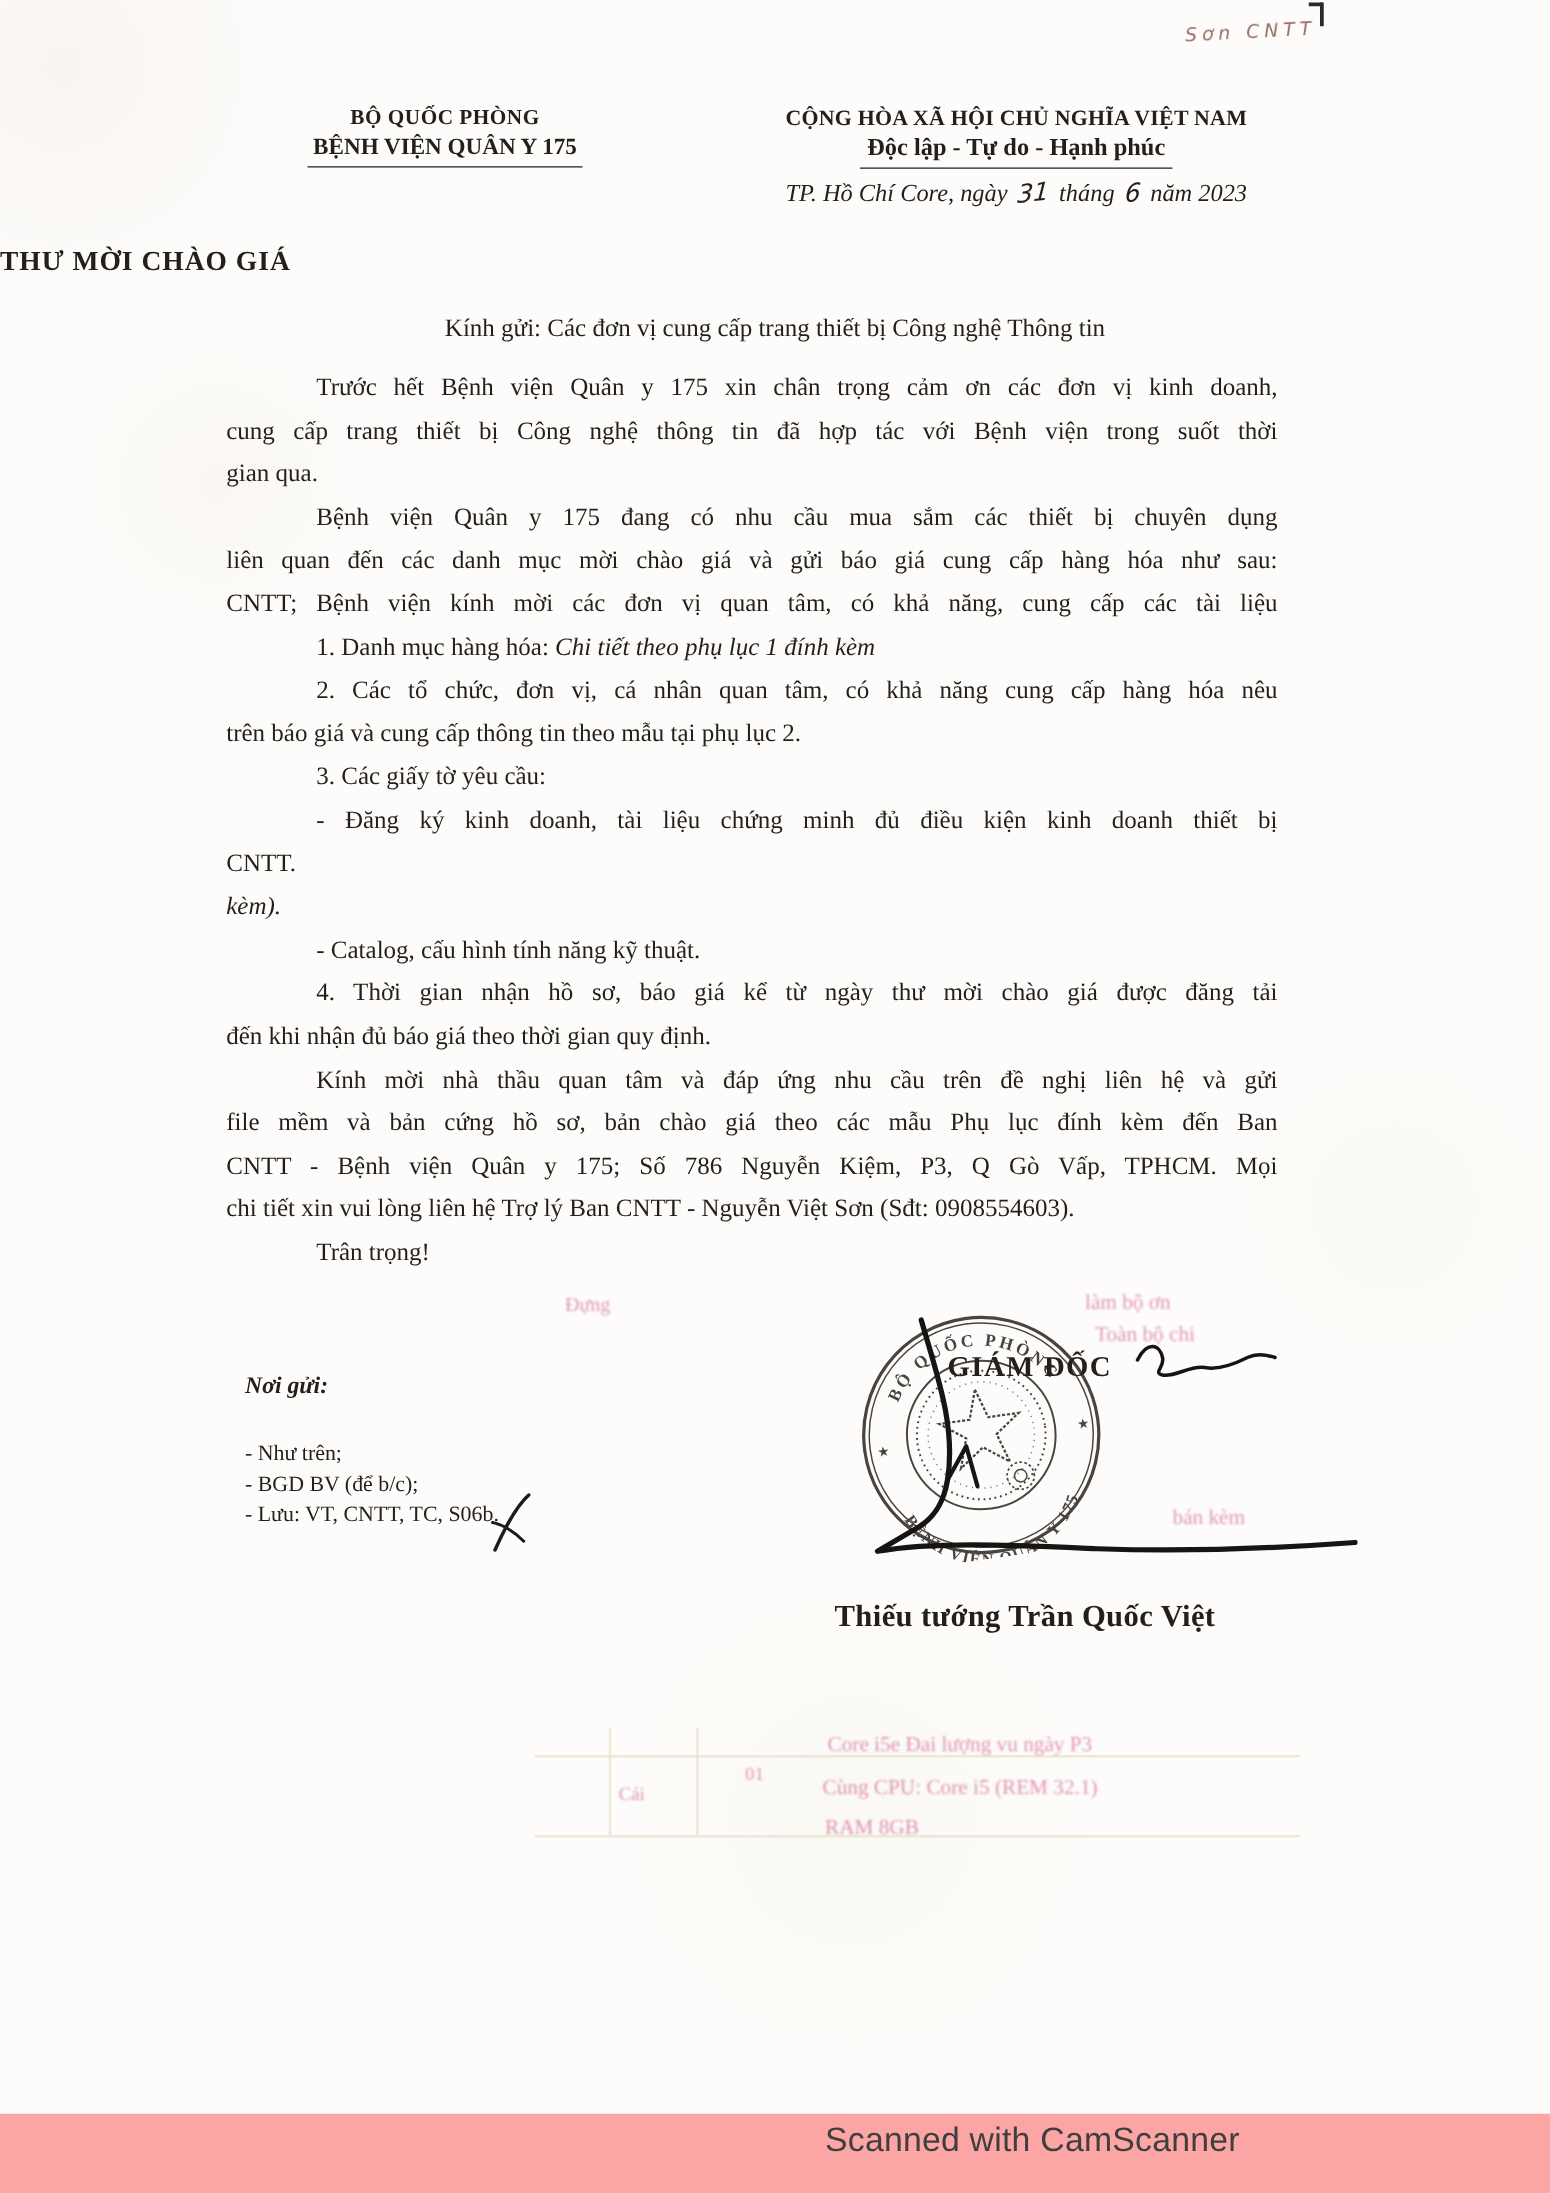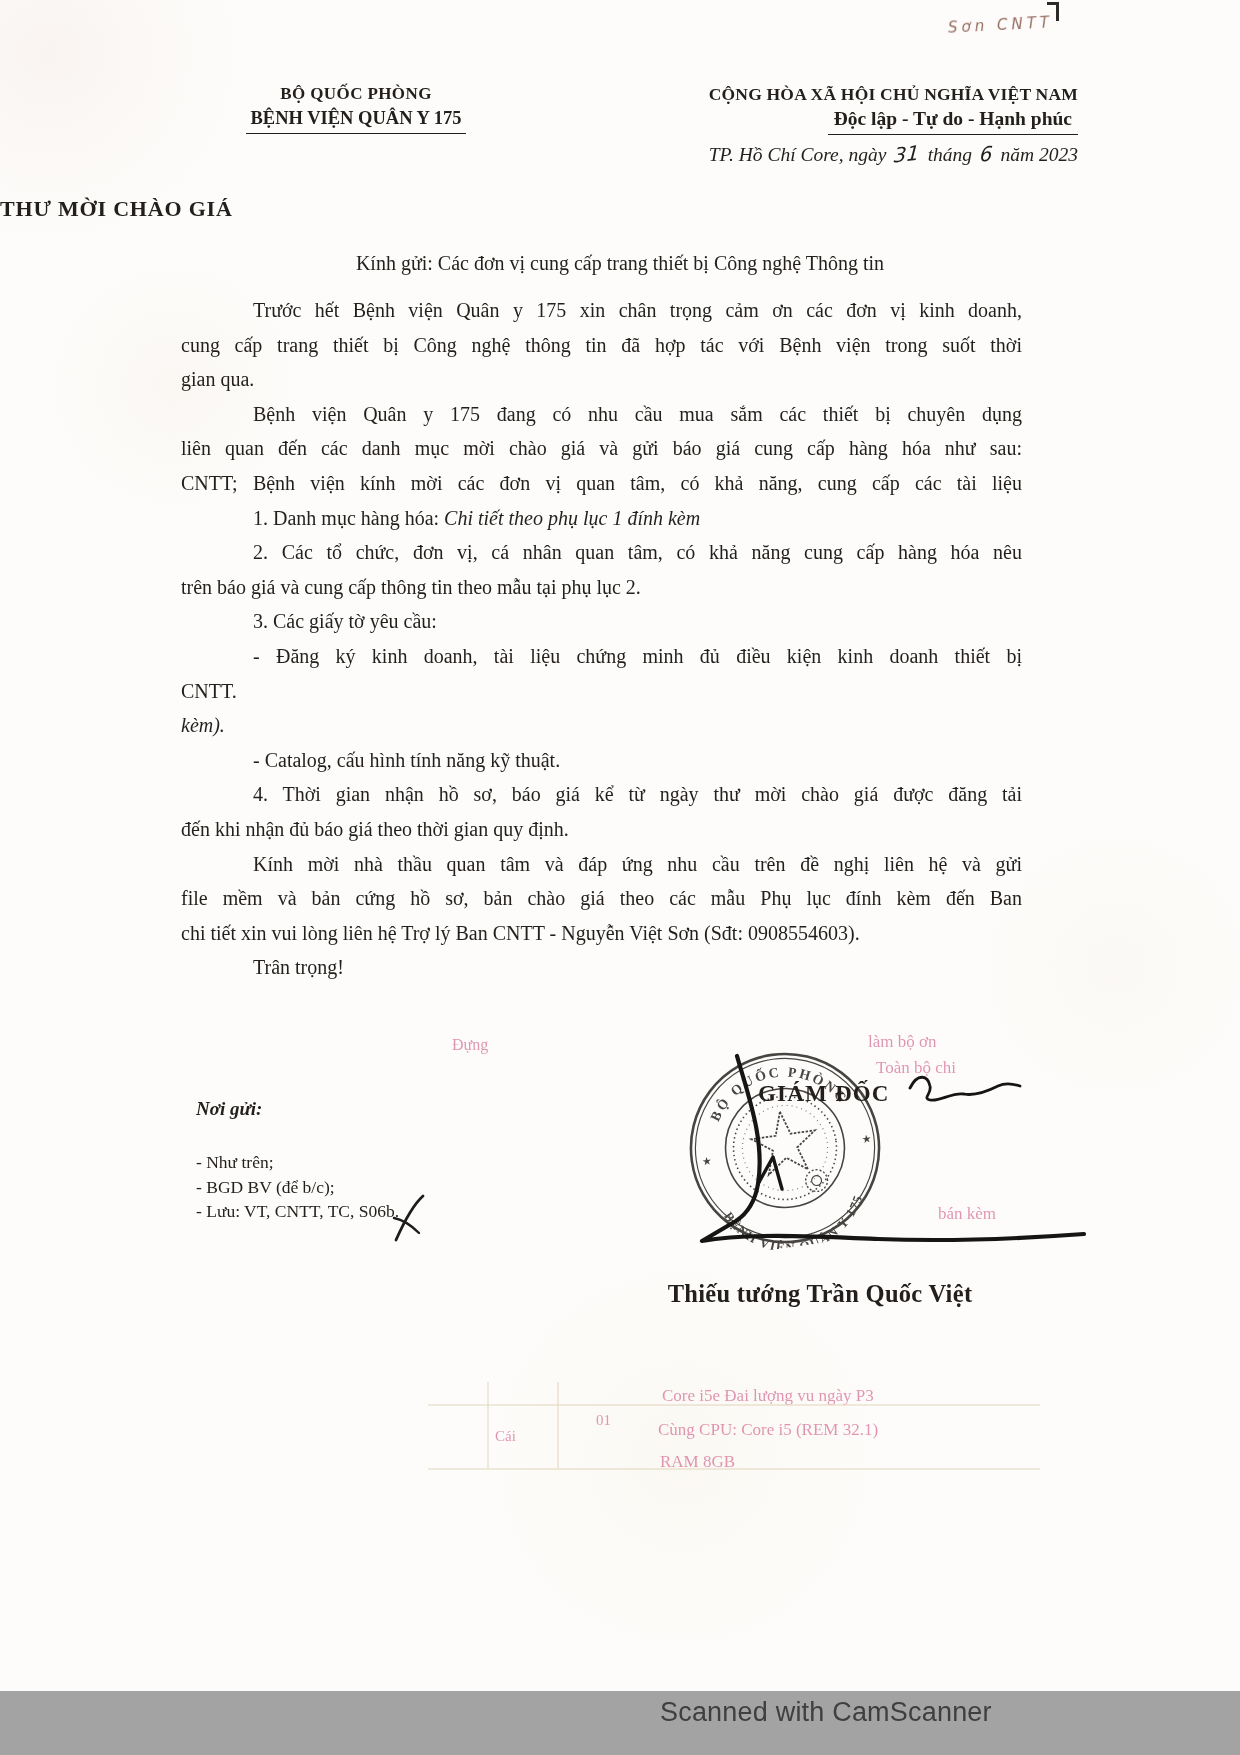--- a/index.html
+++ b/index.html
@@ -24,21 +24,21 @@
     position:absolute;left:948px;top:16px;
     font-family:"DejaVu Sans",sans-serif;font-style:italic;font-size:15px;
     letter-spacing:4px;color:#7d4a3c;opacity:.8;transform:rotate(-3deg);
     filter:blur(.3px);white-space:nowrap;
   }
   
   .hdr-left{position:absolute;left:228px;top:84px;width:256px;text-align:center;}
   .hl1{font-size:17px;font-weight:bold;letter-spacing:.4px;}
   .hl2{font-size:18.5px;font-weight:bold;margin-top:4px;}
   .hl2 .u{display:inline-block;border-bottom:1.8px solid #221f1c;padding:0 4px 4px;}
-  .hdr-right{position:absolute;left:548px;top:84px;width:530px;text-align:right;}
+  .hdr-right{position:absolute;left:548px;top:84px;width:530px;text-align:center;}
   .hr1{font-size:17.5px;font-weight:bold;letter-spacing:.2px;}
   .hr2{font-size:19.5px;font-weight:bold;margin-top:3px;}
   .hr2 .u{display:inline-block;border-bottom:1.8px solid #221f1c;padding:0 6px 4px;}
   .hr3{font-size:19.5px;font-style:italic;margin-top:7px;white-space:nowrap;}
   .handnum{
     display:inline-block;font-family:"DejaVu Sans",sans-serif;font-size:20px;
     font-style:italic;transform:rotate(-6deg) skewX(-10deg);margin:0 3px;
   }
   .title{
     position:absolute;left:0;top:196px;width:1240px;
@@ -68,21 +68,21 @@
   .stamp-wrap{position:absolute;left:686px;top:1049px;width:198px;height:198px;
     transform:rotate(-8deg);opacity:.9;z-index:4;}
   .sig-wrap{position:absolute;left:598px;top:1036px;width:502px;height:215px;z-index:5;}
   .mark-wrap{position:absolute;left:392px;top:1192px;width:34px;height:52px;z-index:5;}
   
   .bleed{position:absolute;color:#be185d;opacity:.45;filter:blur(.7px);
     font-size:17px;white-space:nowrap;z-index:1;}
   .bleed-line{position:absolute;background:#e4d8c0;opacity:.55;z-index:1;}
   
   .scan-footer{
-    position:absolute;left:0;top:1691px;width:1240px;height:64px;background:#a3a3a3;
+    position:absolute;left:0;top:1691px;width:1240px;height:64px;background:#fca5a5;
   }
   .scan-footer span{
     position:absolute;left:660px;top:6px;
     font-family:"Liberation Sans",sans-serif;font-size:27px;color:#3f3f3f;letter-spacing:.2px;
   }
 </style>
 </head>
 <body>
 
 <div class="paper-noise"></div>
@@ -127,20 +127,21 @@
   <div class="ln endl"><span>trên báo giá và cung cấp thông tin theo mẫu tại phụ lục 2.</span></div>
   <div class="ln ind endl"><span>3. Các giấy tờ yêu cầu:</span></div>
   <div class="ln ind"><span>- Đăng ký kinh doanh, tài liệu chứng minh đủ điều kiện kinh doanh thiết bị</span></div>
   <div class="ln endl"><span>CNTT.</span></div>
   <div class="ln endl"><i>kèm).</i></div>
   <div class="ln ind endl"><span>- Catalog, cấu hình tính năng kỹ thuật.</span></div>
   <div class="ln ind"><span>4. Thời gian nhận hồ sơ, báo giá kể từ ngày thư mời chào giá được đăng tải</span></div>
   <div class="ln endl"><span>đến khi nhận đủ báo giá theo thời gian quy định.</span></div>
   <div class="ln ind"><span>Kính mời nhà thầu quan tâm và đáp ứng nhu cầu trên đề nghị liên hệ và gửi</span></div>
   <div class="ln"><span>file mềm và bản cứng hồ sơ, bản chào giá theo các mẫu Phụ lục đính kèm đến Ban</span></div>
+  <div class="ln"><span>CNTT - Bệnh viện Quân y 175; Số 786 Nguyễn Kiệm, P3, Q Gò Vấp, TPHCM. Mọi</span></div>
   <div class="ln endl"><span>chi tiết xin vui lòng liên hệ Trợ lý Ban CNTT - Nguyễn Việt Sơn (Sđt: 0908554603).</span></div>
   <div class="ln ind endl"><span>Trân trọng!</span></div>
 </div>
 
 <div class="recip-label">Nơi gửi:</div>
 <div class="recips">
   <div>- Như trên;</div>
   <div>- BGD BV (để b/c);</div>
   <div>- Lưu: VT, CNTT, TC, S06b.</div>
 </div>

